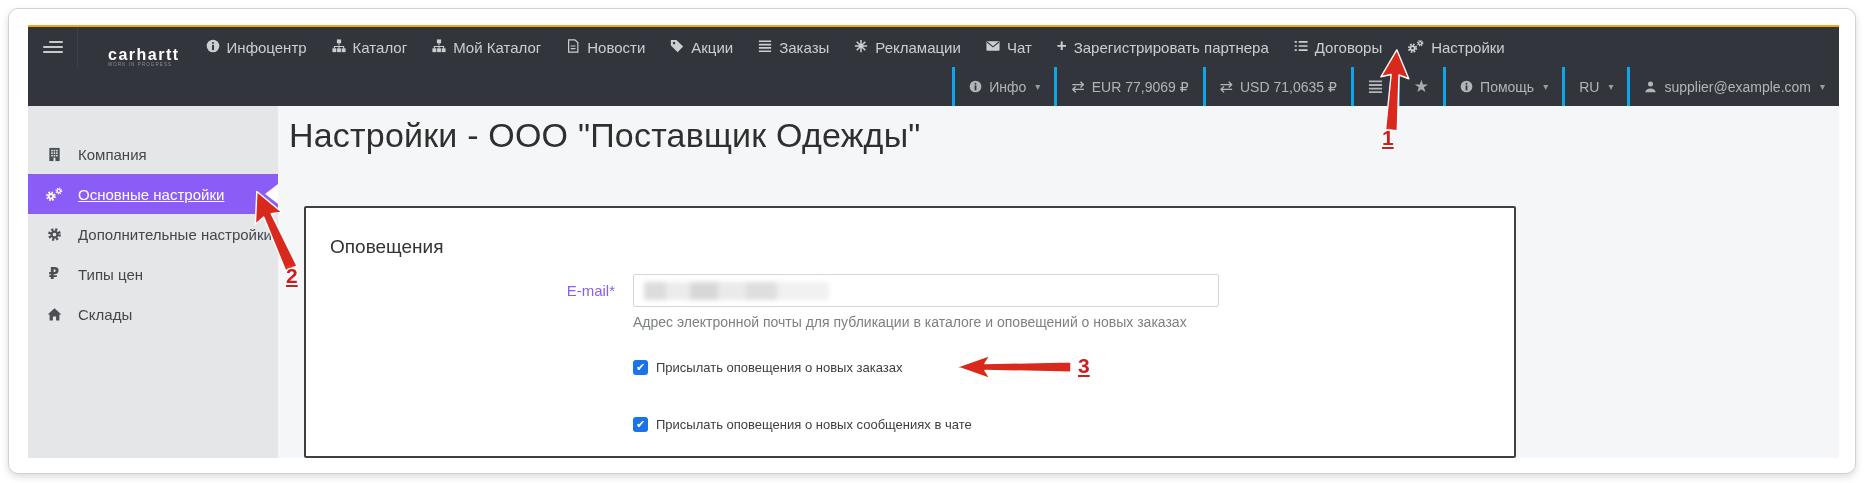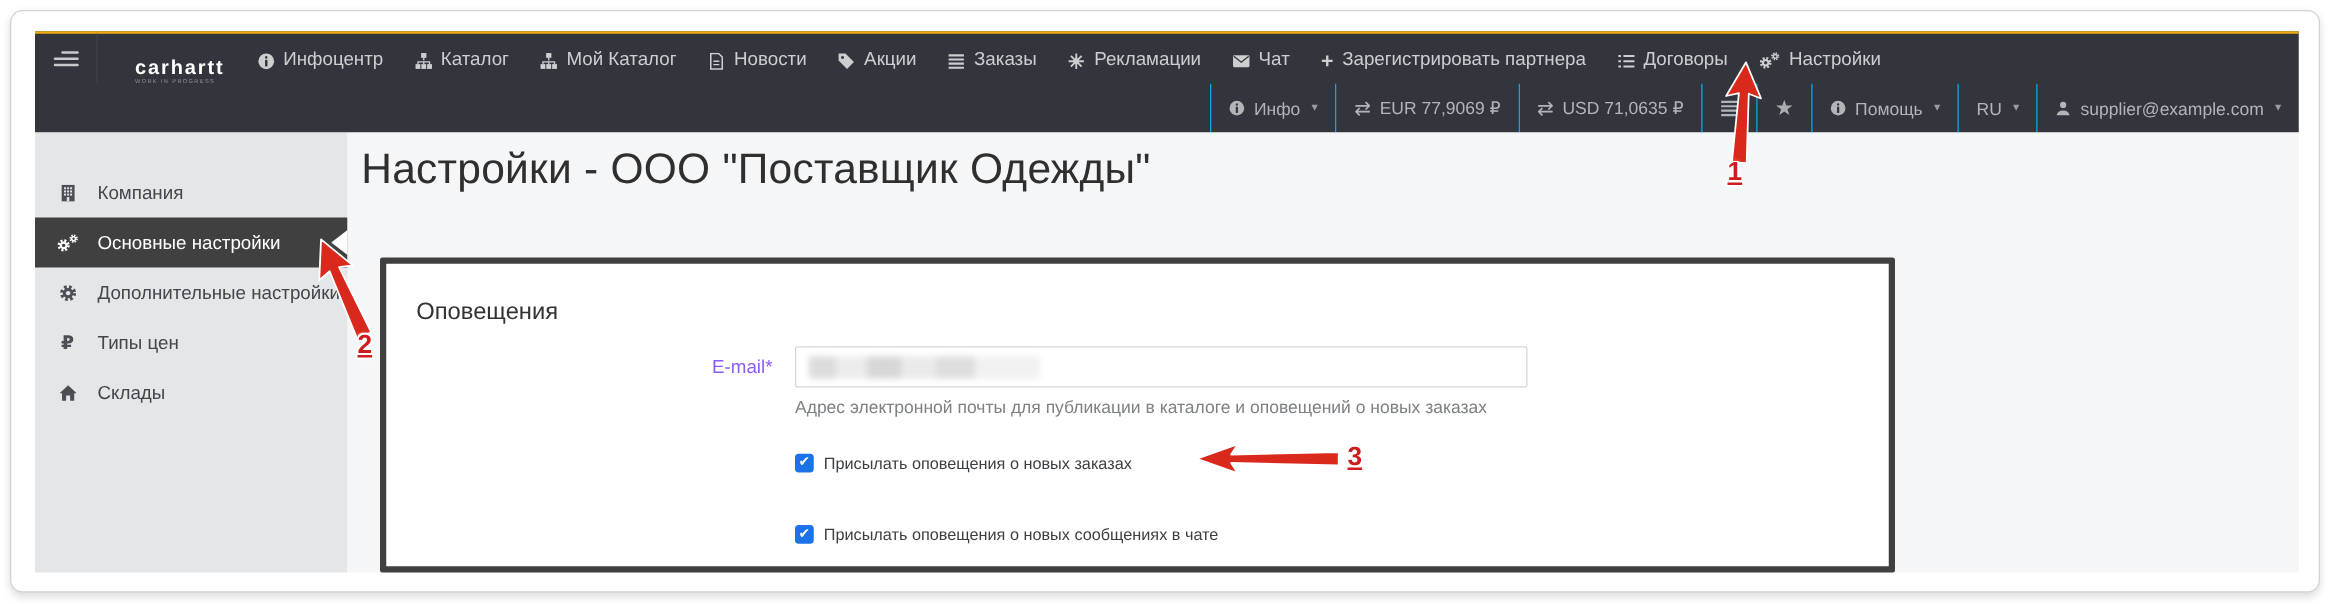--- a/index.html
+++ b/index.html
@@ -19,51 +19,51 @@
   .tb-row1 { display:flex; align-items:stretch; height:40px; color:#ccced0; }
   .hamburger-wrap { width:50px; display:flex; align-items:center; justify-content:center;
     border-right:1px solid #3e4248; cursor:pointer; }
   .hamburger { width:20px; }
   .hamburger span { display:block; height:2px; background:#c7cacc; margin:3px 0; border-radius:1px; }
   .hamburger span:first-child { width:14px; margin-left:6px; }
   .logo { display:flex; flex-direction:column; justify-content:flex-end; margin-left:30px; cursor:pointer; }
   .logo .brand { color:#fff; font-weight:bold; font-size:16px; letter-spacing:1.5px; line-height:15px; }
   .logo .tagline { color:#8d9093; font-size:4.5px; letter-spacing:1.1px; text-transform:uppercase; }
   .nav { display:flex; align-items:center; margin-left:26px; gap:25px; white-space:nowrap; }
-  .nav-item { display:flex; align-items:flex-end; gap:7px; font-size:15px; color:#ccced0; cursor:pointer; }
+  .nav-item { display:flex; align-items:flex-start; gap:7px; font-size:15px; color:#ccced0; cursor:pointer; }
   .nav-item .ico { display:inline-flex; }
   .ico svg { display:block; }
   .plus-glyph { font-size:17px; font-weight:bold; line-height:14px; }
 
   
   .tb-row2 { display:flex; justify-content:flex-end; align-items:stretch; height:39px; color:#b2b5b8; font-size:14px; }
-  .u-item { display:flex; align-items:center; gap:7px; padding:0 14px; border-left:1px solid #0ea5e9; cursor:pointer; white-space:nowrap; }
+  .u-item { display:flex; align-items:center; gap:7px; padding:0 14px; border-left:3px solid #0ea5e9; cursor:pointer; white-space:nowrap; }
   .u-item:last-child { }
   .caret { font-size:10px; color:#9a9da0; margin-left:2px; }
   .star-glyph { font-size:17px; color:#aaadb0; }
   .exch-glyph { font-size:16px; }
 
   
   .body { display:flex; height:352px; }
   .sidebar { width:250px; background:#e4e6e8; padding-top:28px; flex:none; }
   .side-item { position:relative; display:flex; align-items:center; height:40px; padding-left:17px;
     font-size:15px; color:#42474c; cursor:pointer; }
   .side-item .ico { width:18px; margin-right:15px; display:inline-flex; justify-content:center; color:#4a4f54; }
-  .side-item.active { background:#404040; color:#fff; }
+  .side-item.active { background:#8b5cf6; color:#fff;text-decoration:underline; }
   .side-item.active .ico { color:#fff; }
   .side-item.active::after { content:""; position:absolute; right:0; top:50%; margin-top:-10px;
     border-top:10px solid transparent; border-bottom:10px solid transparent; border-right:13px solid #fdfdfd; }
   .ruble-glyph { font-size:15px; font-weight:bold; }
 
   .content { position:relative; flex:1; background:#f5f6f8; }
   .page-title { position:absolute; left:11px; top:10px; font-size:34px; font-weight:300; color:#2f2f2f; letter-spacing:.2px; }
 
   
   .panel { position:absolute; left:26px; top:100px; width:1212px; height:252px;
-    background:#fff; border:5px solid #404040; border-radius:2px; }
+    background:#fff; border:2px solid #404040; border-radius:2px; }
   .panel-heading { position:absolute; left:24px; top:28px; font-size:19px; color:#333; }
   .field-label { position:absolute; left:0; top:74px; width:309px; text-align:right; font-size:15px; color:#8b5cf6; font-weight:bold; font-weight:normal; }
   .email-input { position:absolute; left:327px; top:66px; width:586px; height:33px;
     background:#fff; border:1px solid #d2d6de; border-radius:2px; cursor:text; }
   .blur-chip { position:absolute; left:10px; top:7px; width:185px; height:18px; border-radius:2px;
     background:linear-gradient(90deg,#dcdcdc 0 12%,#ececec 12% 25%,#d7d7d7 25% 40%,#eaeaea 40% 55%,#dedede 55% 72%,#f1f1f1 72% 100%);
     filter:blur(2.5px); }
   .help-text { position:absolute; left:327px; top:106px; font-size:14px; color:#7d8184; }
   .check-row { position:absolute; left:327px; display:flex; align-items:center; gap:8px; cursor:default; }
   .check-row.r1 { top:152px; } .check-row.r2 { top:209px; }

